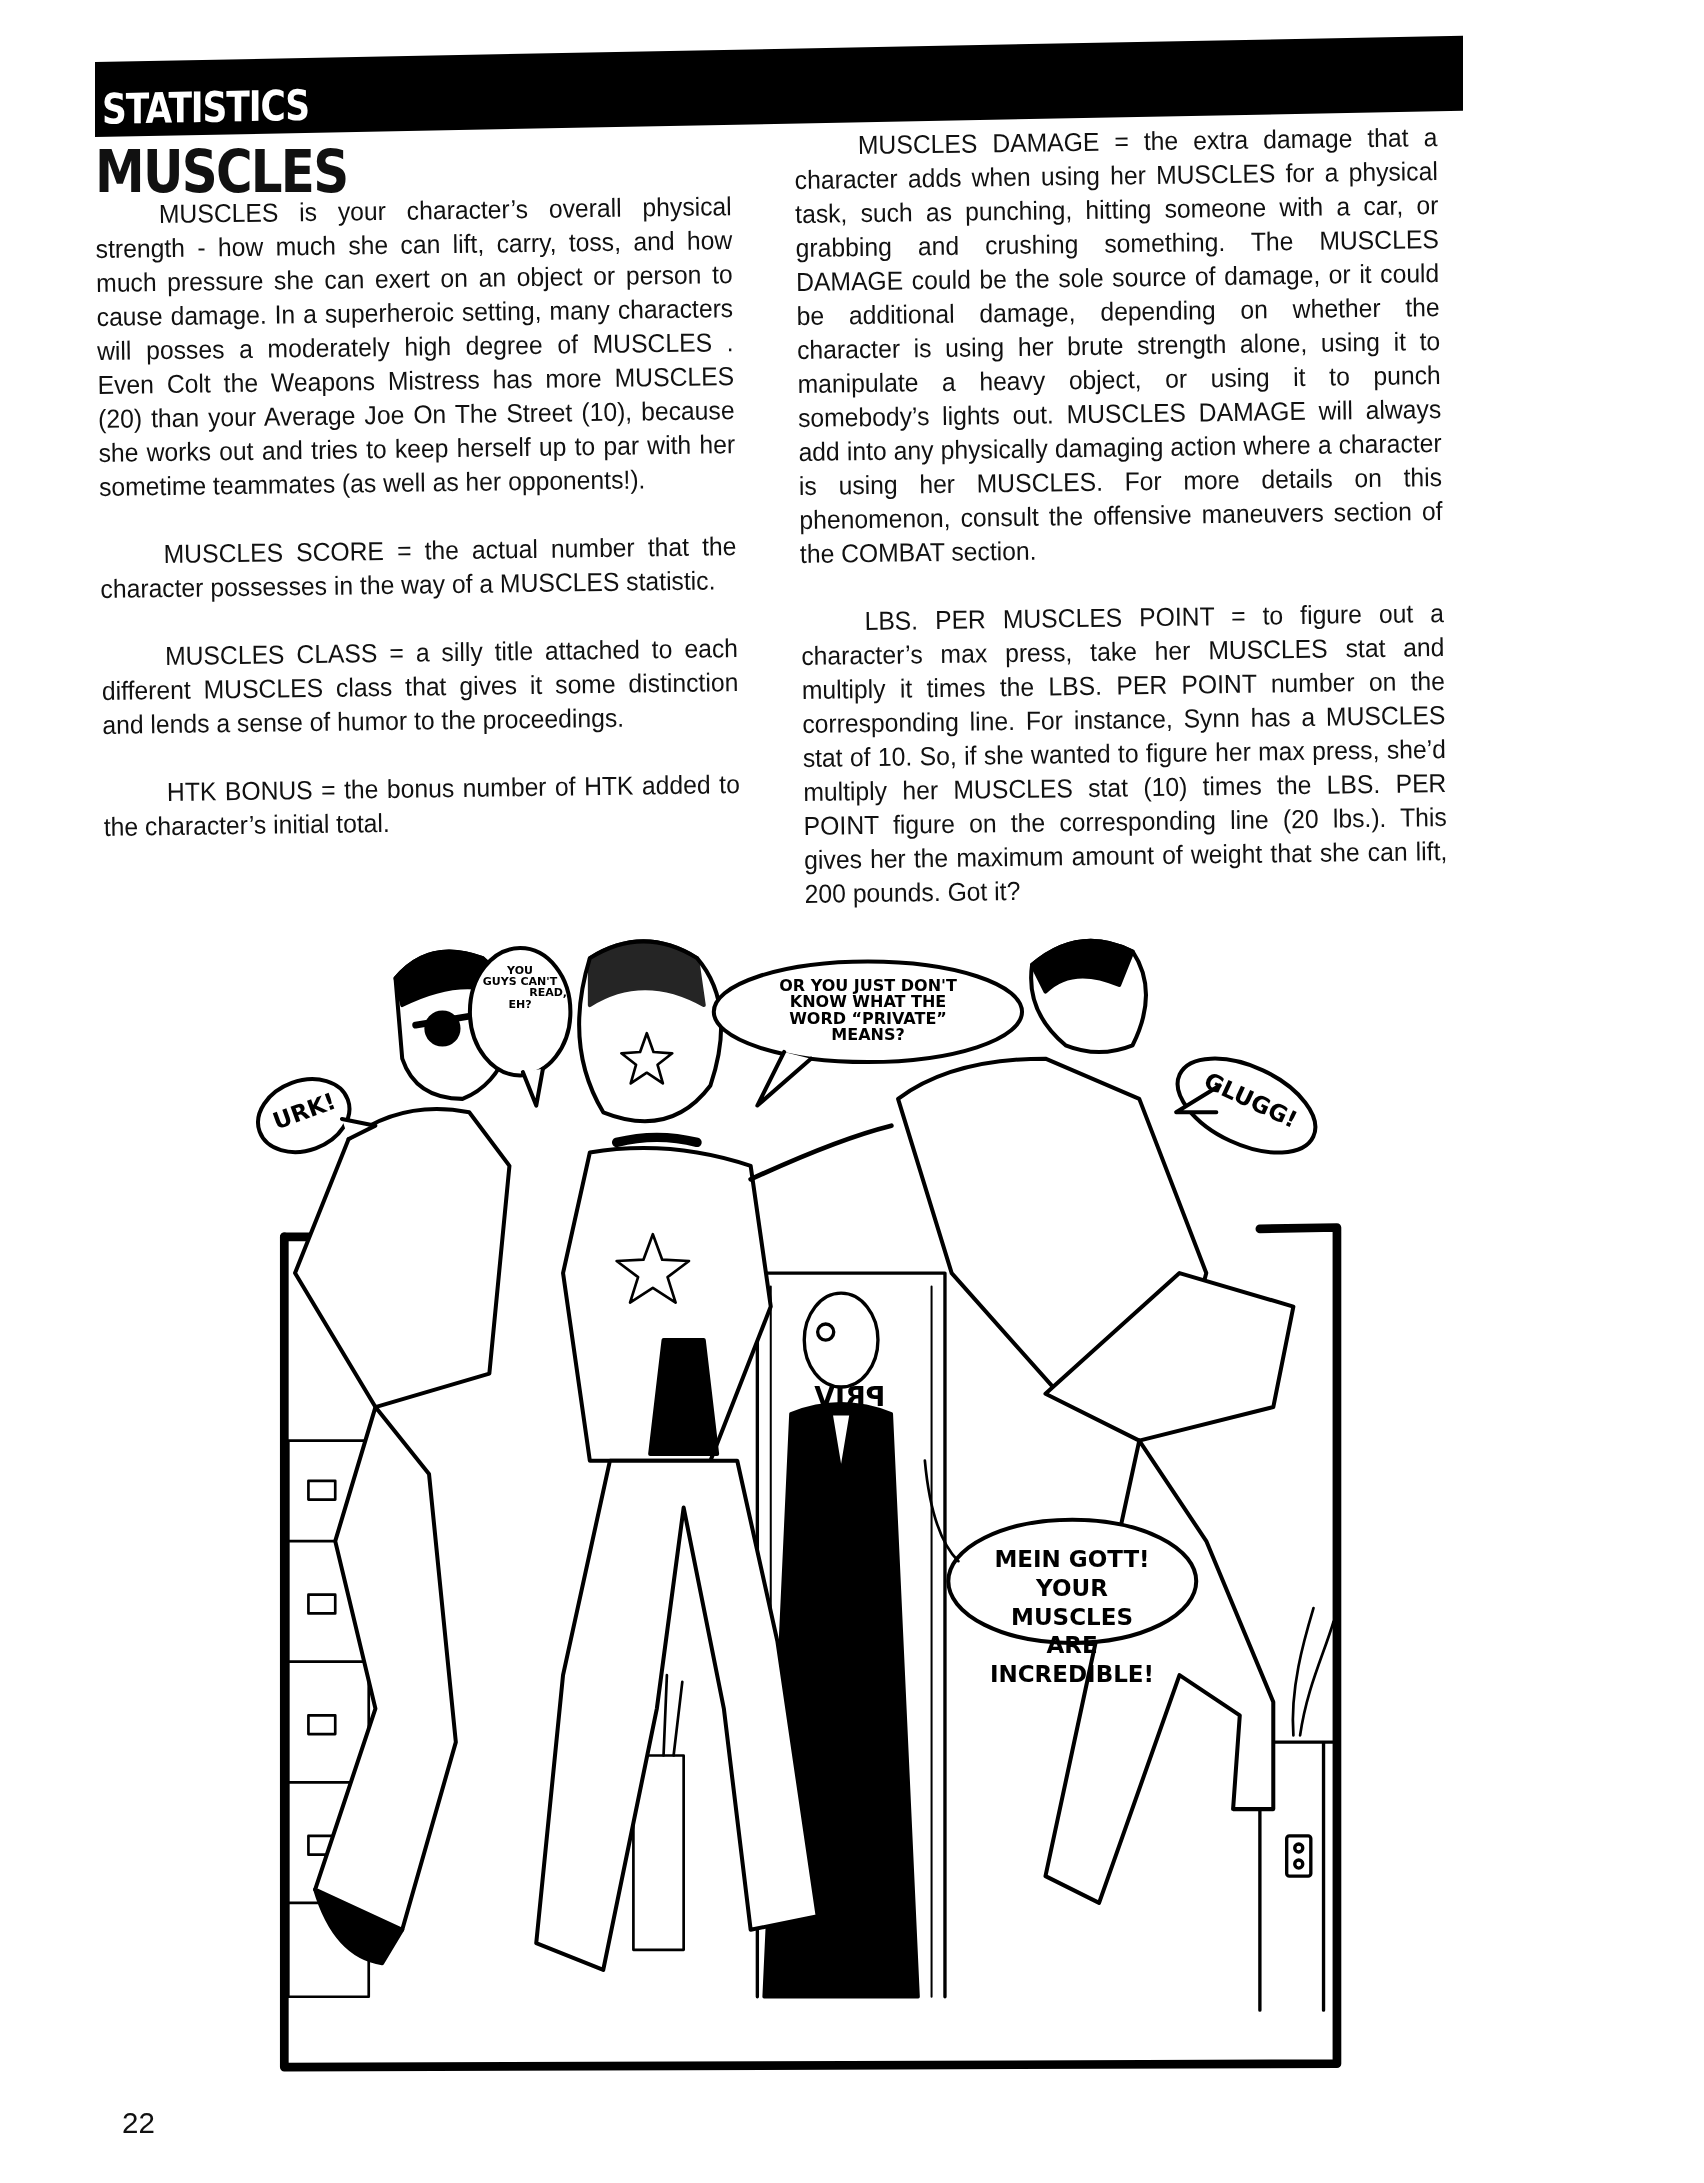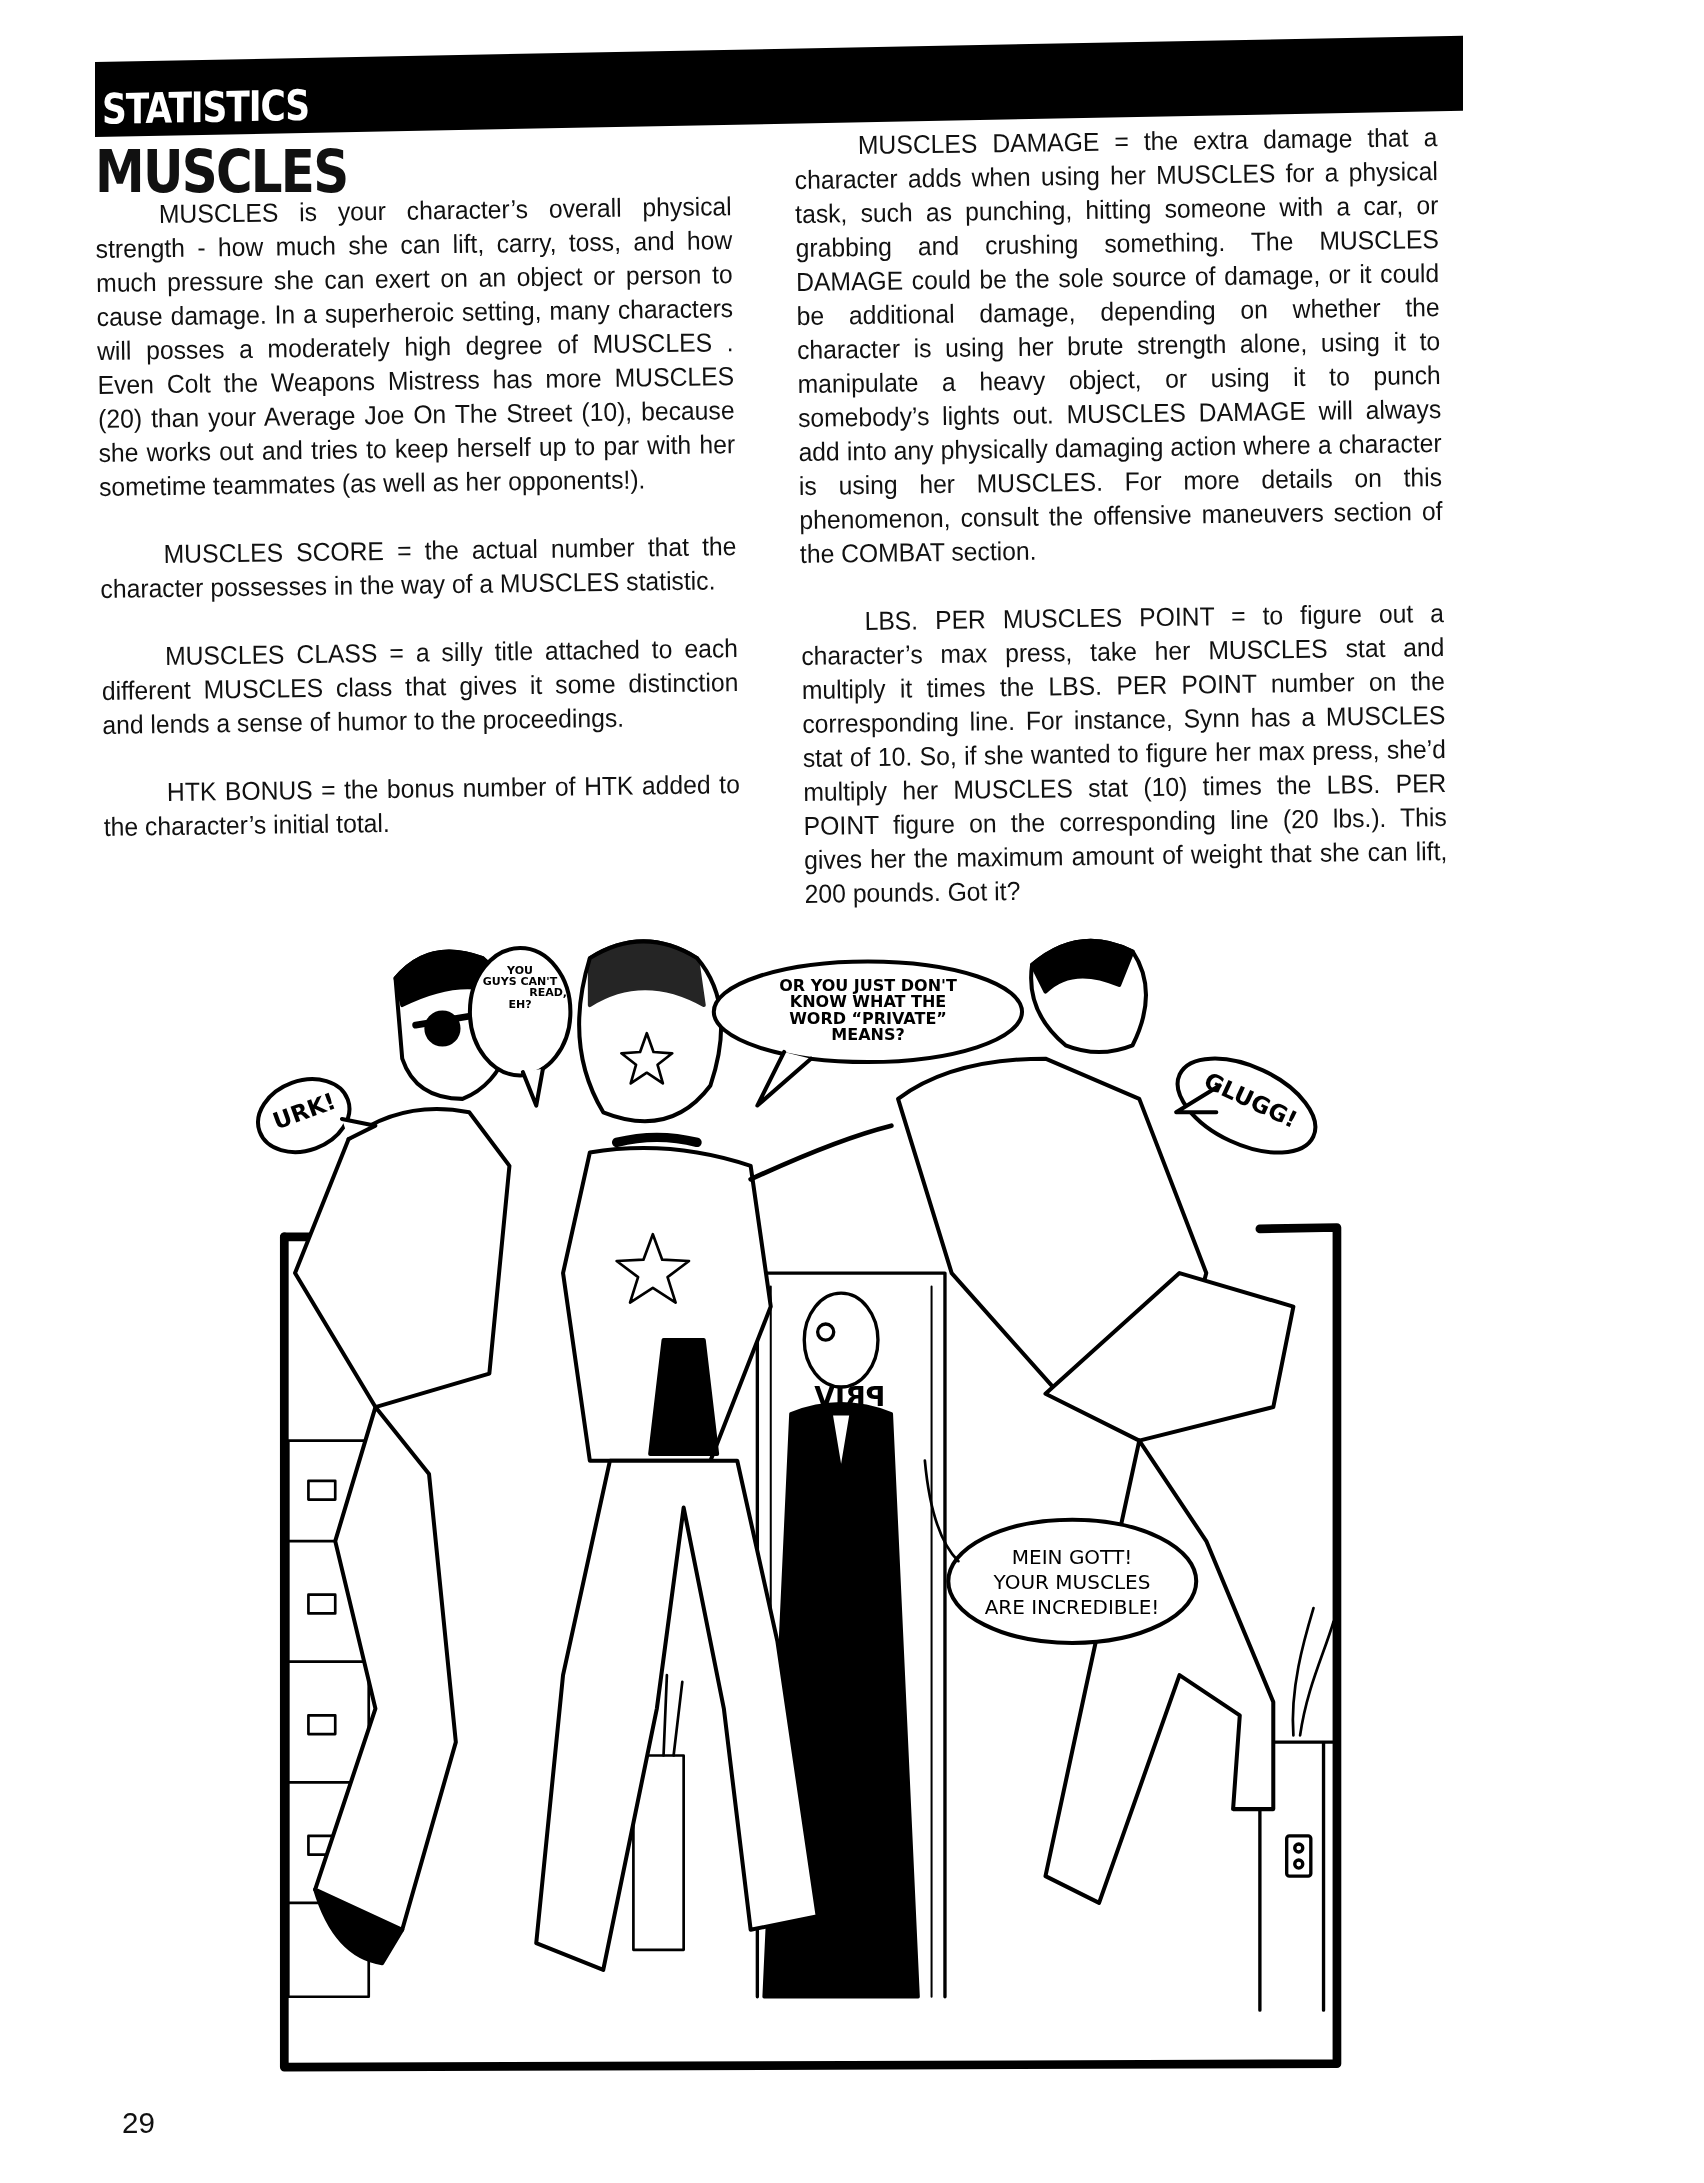--- a/index.html
+++ b/index.html
@@ -160,20 +160,20 @@
 
 <div class="bubble-text" style="left:744px; top:978px; width:248px; font-size:16px;text-align:center;">
   <div>OR YOU JUST DON'T</div>
   <div>KNOW WHAT THE</div>
   <div>WORD “PRIVATE”</div>
   <div>MEANS?</div>
 </div>
 
 <div class="bubble-text" style="left:1200px; top:1089px; width:101px; font-size:23px; transform:rotate(25deg);">GLUGG!</div>
 
-<div class="bubble-text" style="left:975px; top:1545px; width:194px; font-size:20px; font-weight:normal; line-height:1.25;">
+<div class="bubble-text" style="left:975px; top:1545px; width:194px; font-size:23px; font-weight:bold; line-height:1.25;">
   <div>MEIN GOTT!</div>
   <div>YOUR MUSCLES</div>
   <div>ARE INCREDIBLE!</div>
 </div>
 
-<div class="page-number">29</div>
+<div class="page-number">22</div>
 
 
 </body></html>

